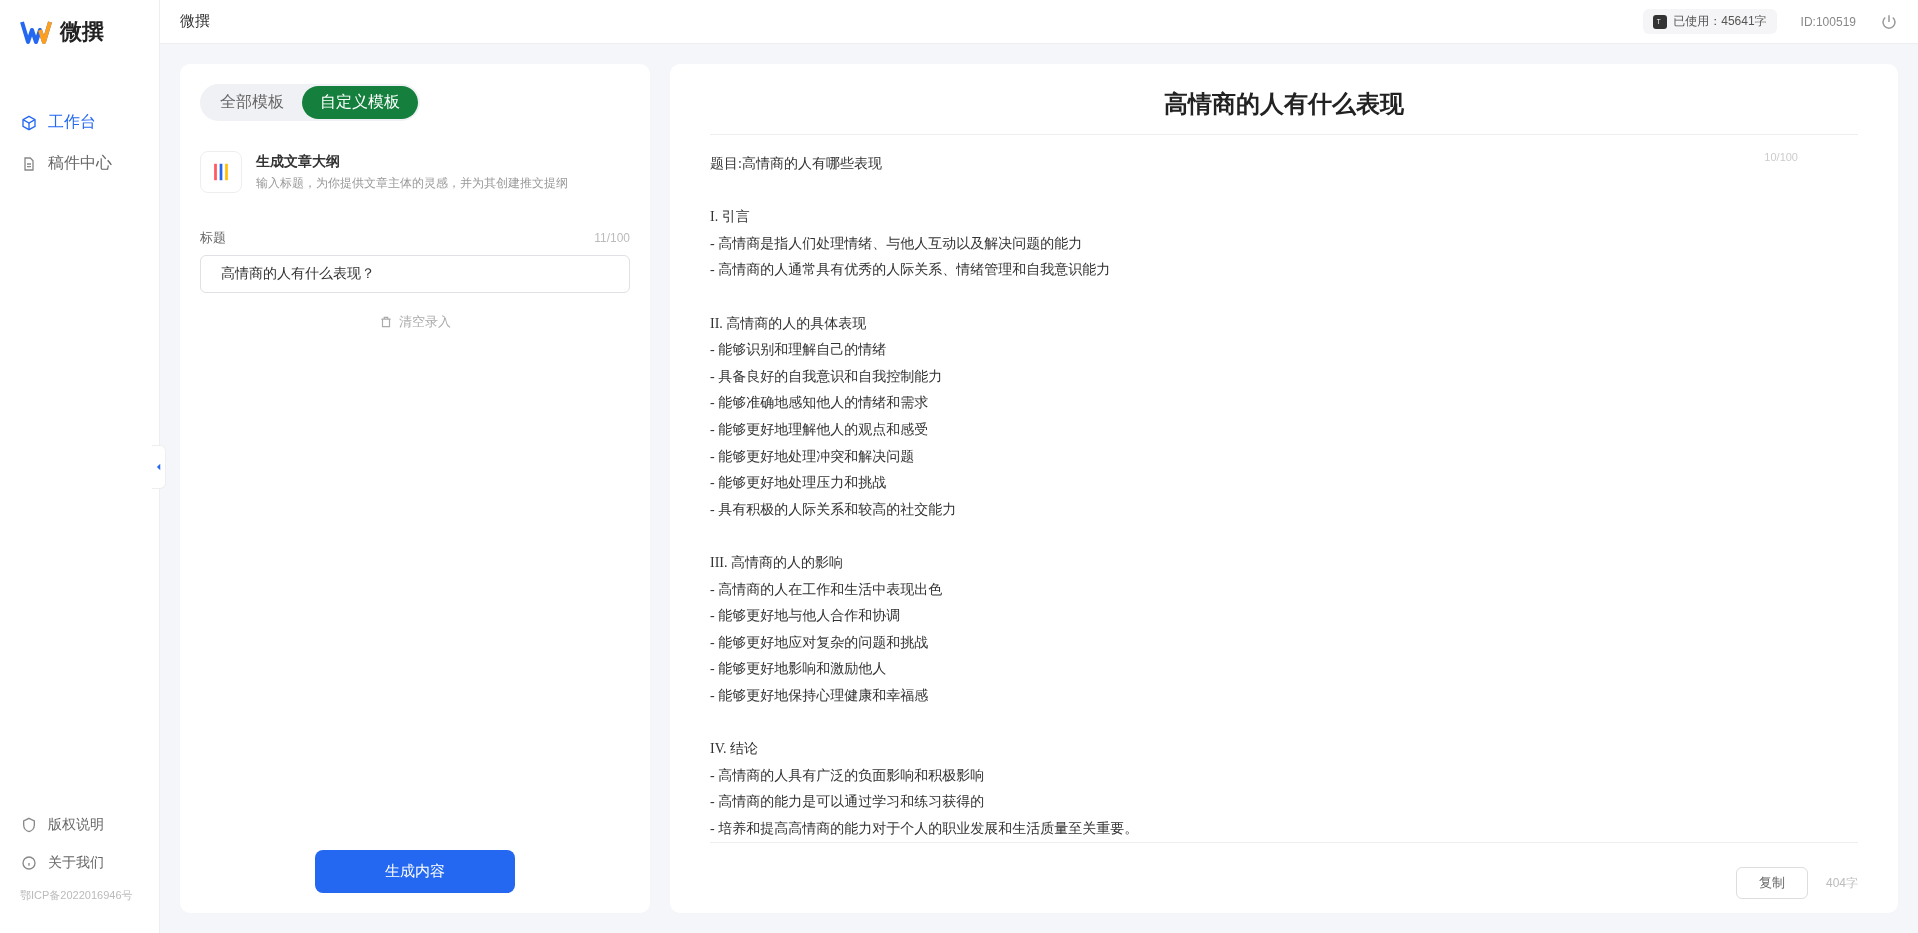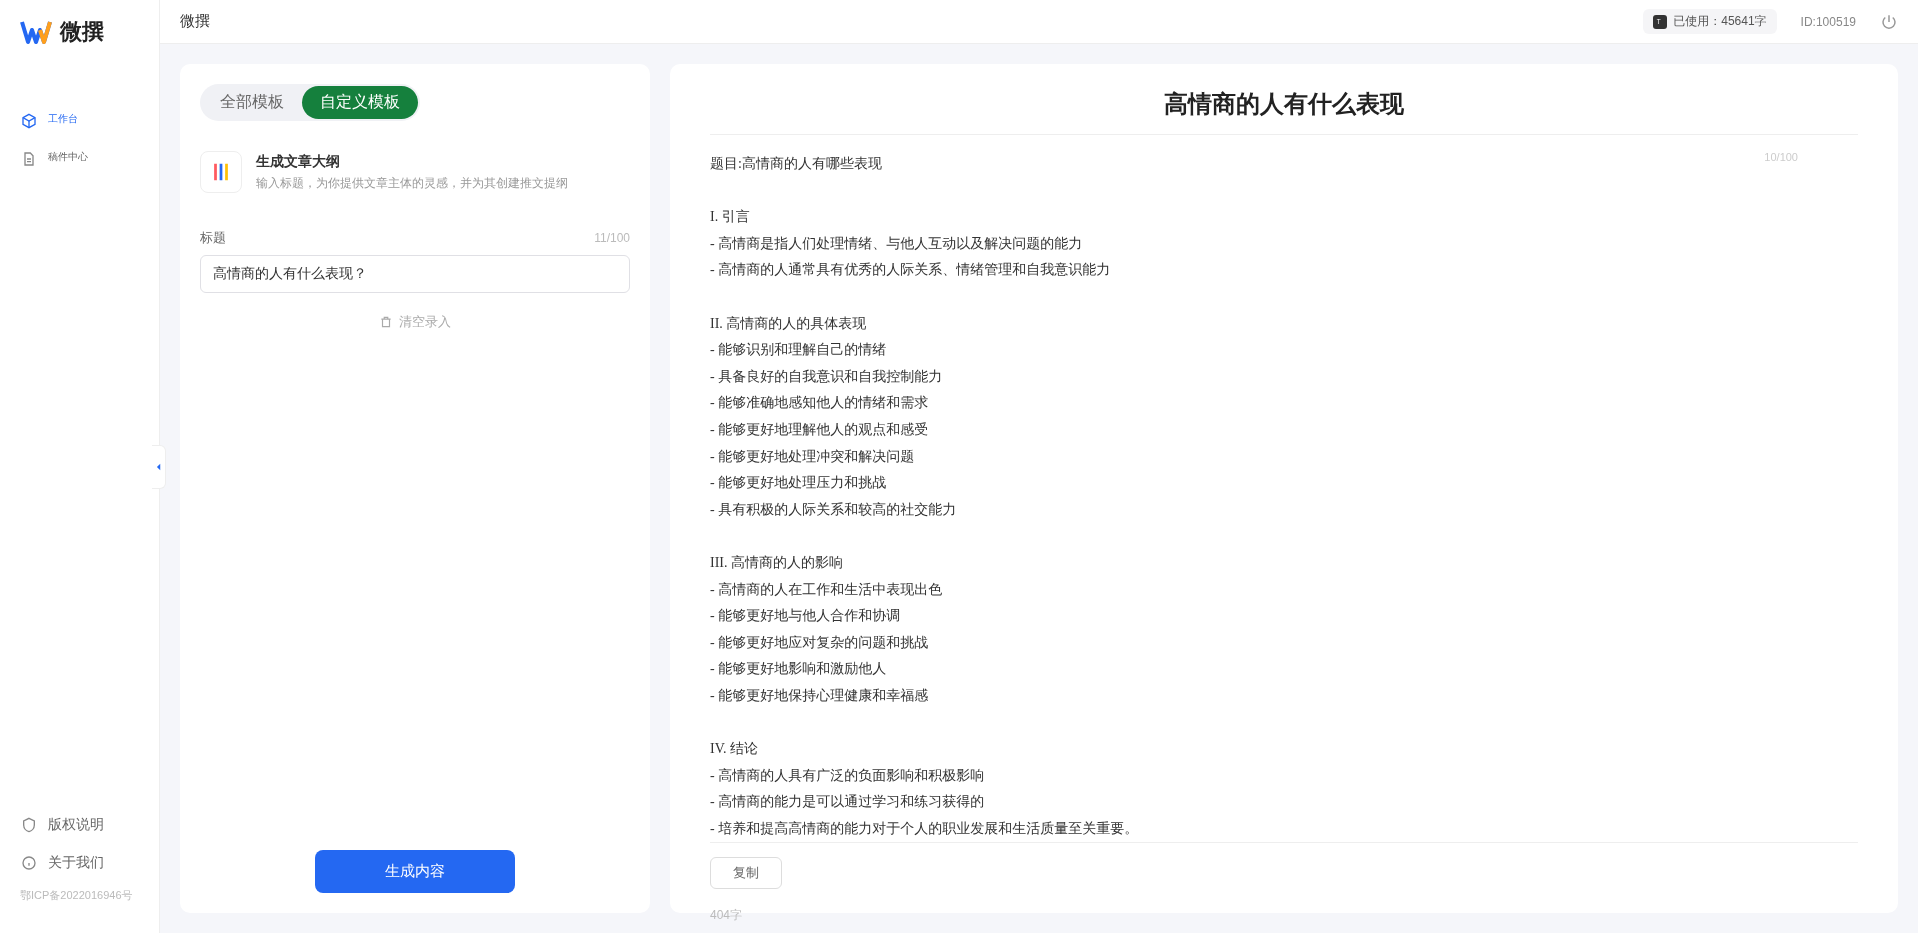--- a/index.html
+++ b/index.html
@@ -5,21 +5,21 @@
     * { margin: 0; padding: 0; box-sizing: border-box; }
     body { font-family: -apple-system, BlinkMacSystemFont, "Segoe UI", "PingFang SC", "Microsoft YaHei", sans-serif; background: #f5f6fa; color: #333; }
     
     .app { display: flex; height: 100vh; background: #fff; }
     
     .sidebar { width: 160px; background: #fff; border-right: 1px solid #eee; display: flex; flex-direction: column; }
     .logo { display: flex; align-items: center; padding: 16px 20px 24px; }
     .logo-icon { width: 32px; height: 32px; margin-right: 8px; }
     .logo-text { font-size: 22px; font-weight: 700; color: #222; }
     .nav { flex: 1; padding-top: 30px; }
-    .nav-item { display: flex; align-items: flex-start; padding: 10px 20px; cursor: pointer; color: #666; font-size: 10px; }
+    .nav-item { display: flex; align-items: center; padding: 10px 20px; cursor: pointer; color: #666; font-size: 16px; }
     .nav-item.active { color: #2468f2; }
     .nav-item .nav-icon { width: 18px; height: 18px; margin-right: 10px; display: flex; align-items: center; justify-content: center; }
     .sidebar-footer { padding-bottom: 20px; }
     .footer-item { display: flex; align-items: center; padding: 10px 20px; cursor: pointer; color: #666; font-size: 14px; }
     .footer-item .nav-icon { width: 18px; height: 18px; margin-right: 10px; display: flex; align-items: center; justify-content: center; }
     .icp { padding: 6px 20px 10px; font-size: 11px; color: #bbb; }
     
     .main { flex: 1; display: flex; flex-direction: column; background: #f5f6fa; position: relative; }
     .topbar { height: 44px; background: #fff; display: flex; align-items: center; padding: 0 20px; border-bottom: 1px solid #eee; }
     .topbar-title { font-size: 15px; color: #333; flex: 1; }
@@ -41,36 +41,36 @@
     .template-card { display: flex; align-items: center; padding: 12px 0; }
     .template-icon { width: 42px; height: 42px; background: #fff; border: 1px solid #eee; border-radius: 8px; display: flex; align-items: center; justify-content: center; margin-right: 14px; flex-shrink: 0; }
     .template-info { flex: 1; }
     .template-title { font-size: 14px; font-weight: 600; color: #333; margin-bottom: 4px; }
     .template-desc { font-size: 12px; color: #999; }
     
     .form-section { margin-top: 24px; }
     .form-label-row { display: flex; justify-content: space-between; align-items: center; margin-bottom: 8px; }
     .form-label { font-size: 13px; color: #666; }
     .char-count { font-size: 12px; color: #bbb; }
-    .text-input { width: 100%; padding: 10px 12px; border: 1px solid #e0e0e5; border-radius: 6px; font-size: 14px; color: #333; outline: none; }
+    .text-input { width: 100%; padding: 10px 20px; border: 1px solid #e0e0e5; border-radius: 6px; font-size: 14px; color: #333; outline: none; }
     
     .clear-row { display: flex; align-items: center; justify-content: center; margin-top: 20px; color: #aaa; font-size: 13px; cursor: pointer; }
     .clear-row .clear-icon { margin-right: 6px; }
     
     .left-panel-bottom { margin-top: auto; display: flex; justify-content: center; padding-top: 20px; }
     .generate-btn { width: 200px; padding: 12px 0; background: #2468f2; color: #fff; border: none; border-radius: 8px; font-size: 15px; font-weight: 500; cursor: pointer; }
     
     .output-title-row { display: flex; align-items: center; border-bottom: 1px solid #eee; padding-bottom: 14px; margin-bottom: 16px; }
     .output-title { flex: 1; text-align: center; font-size: 24px; font-family: "SimSun", serif; font-weight: 600; color: #222; }
     .title-count { font-size: 11px; color: #ccc; margin-left: auto; position: absolute; right: 60px; }
     .output-title-wrap { position: relative; }
     
     .output-body { font-size: 14px; line-height: 1.9; color: #333; white-space: pre-line; font-family: "SimSun", serif; }
     
-    .output-footer { margin-top: auto; border-top: 1px solid #eee; padding-top: 14px; display: flex; justify-content: flex-end; align-items: flex-start; gap: 18px; flex-direction: column; }
+    .output-footer { margin-top: auto; border-top: 1px solid #eee; padding-top: 24px; display: flex; justify-content: flex-end; align-items: center; gap: 18px; }
     .copy-btn { padding: 6px 22px; border: 1px solid #ddd; background: #fff; border-radius: 6px; font-size: 13px; color: #666; cursor: pointer; }
     .word-count { font-size: 12px; color: #bbb; }
     
     .collapse-handle { position: absolute; left: 152px; top: 50%; transform: translateY(-50%); width: 14px; height: 44px; background: #fff; border: 1px solid #eee; border-left: none; border-radius: 0 6px 6px 0; display: flex; align-items: center; justify-content: center; cursor: pointer; z-index: 5; }
     
     svg { display: block; }
   </style>
 </head>
 <body>
 

